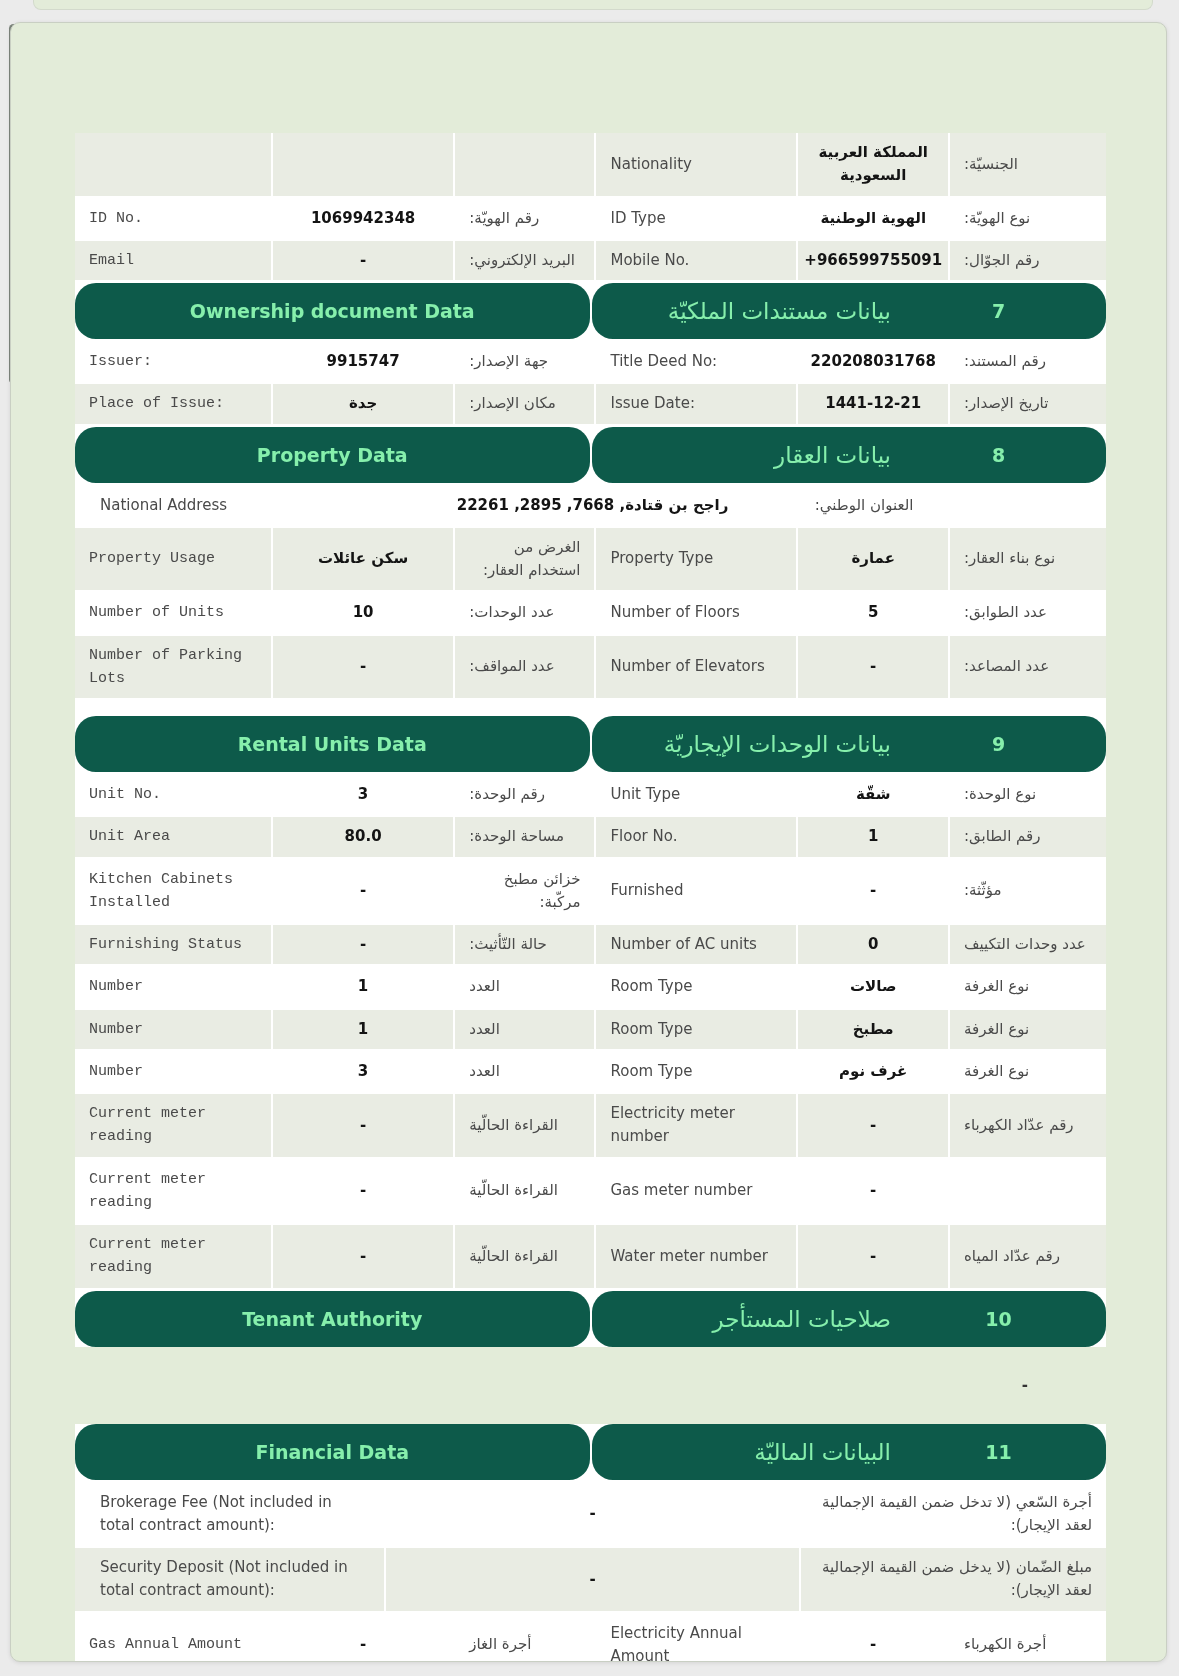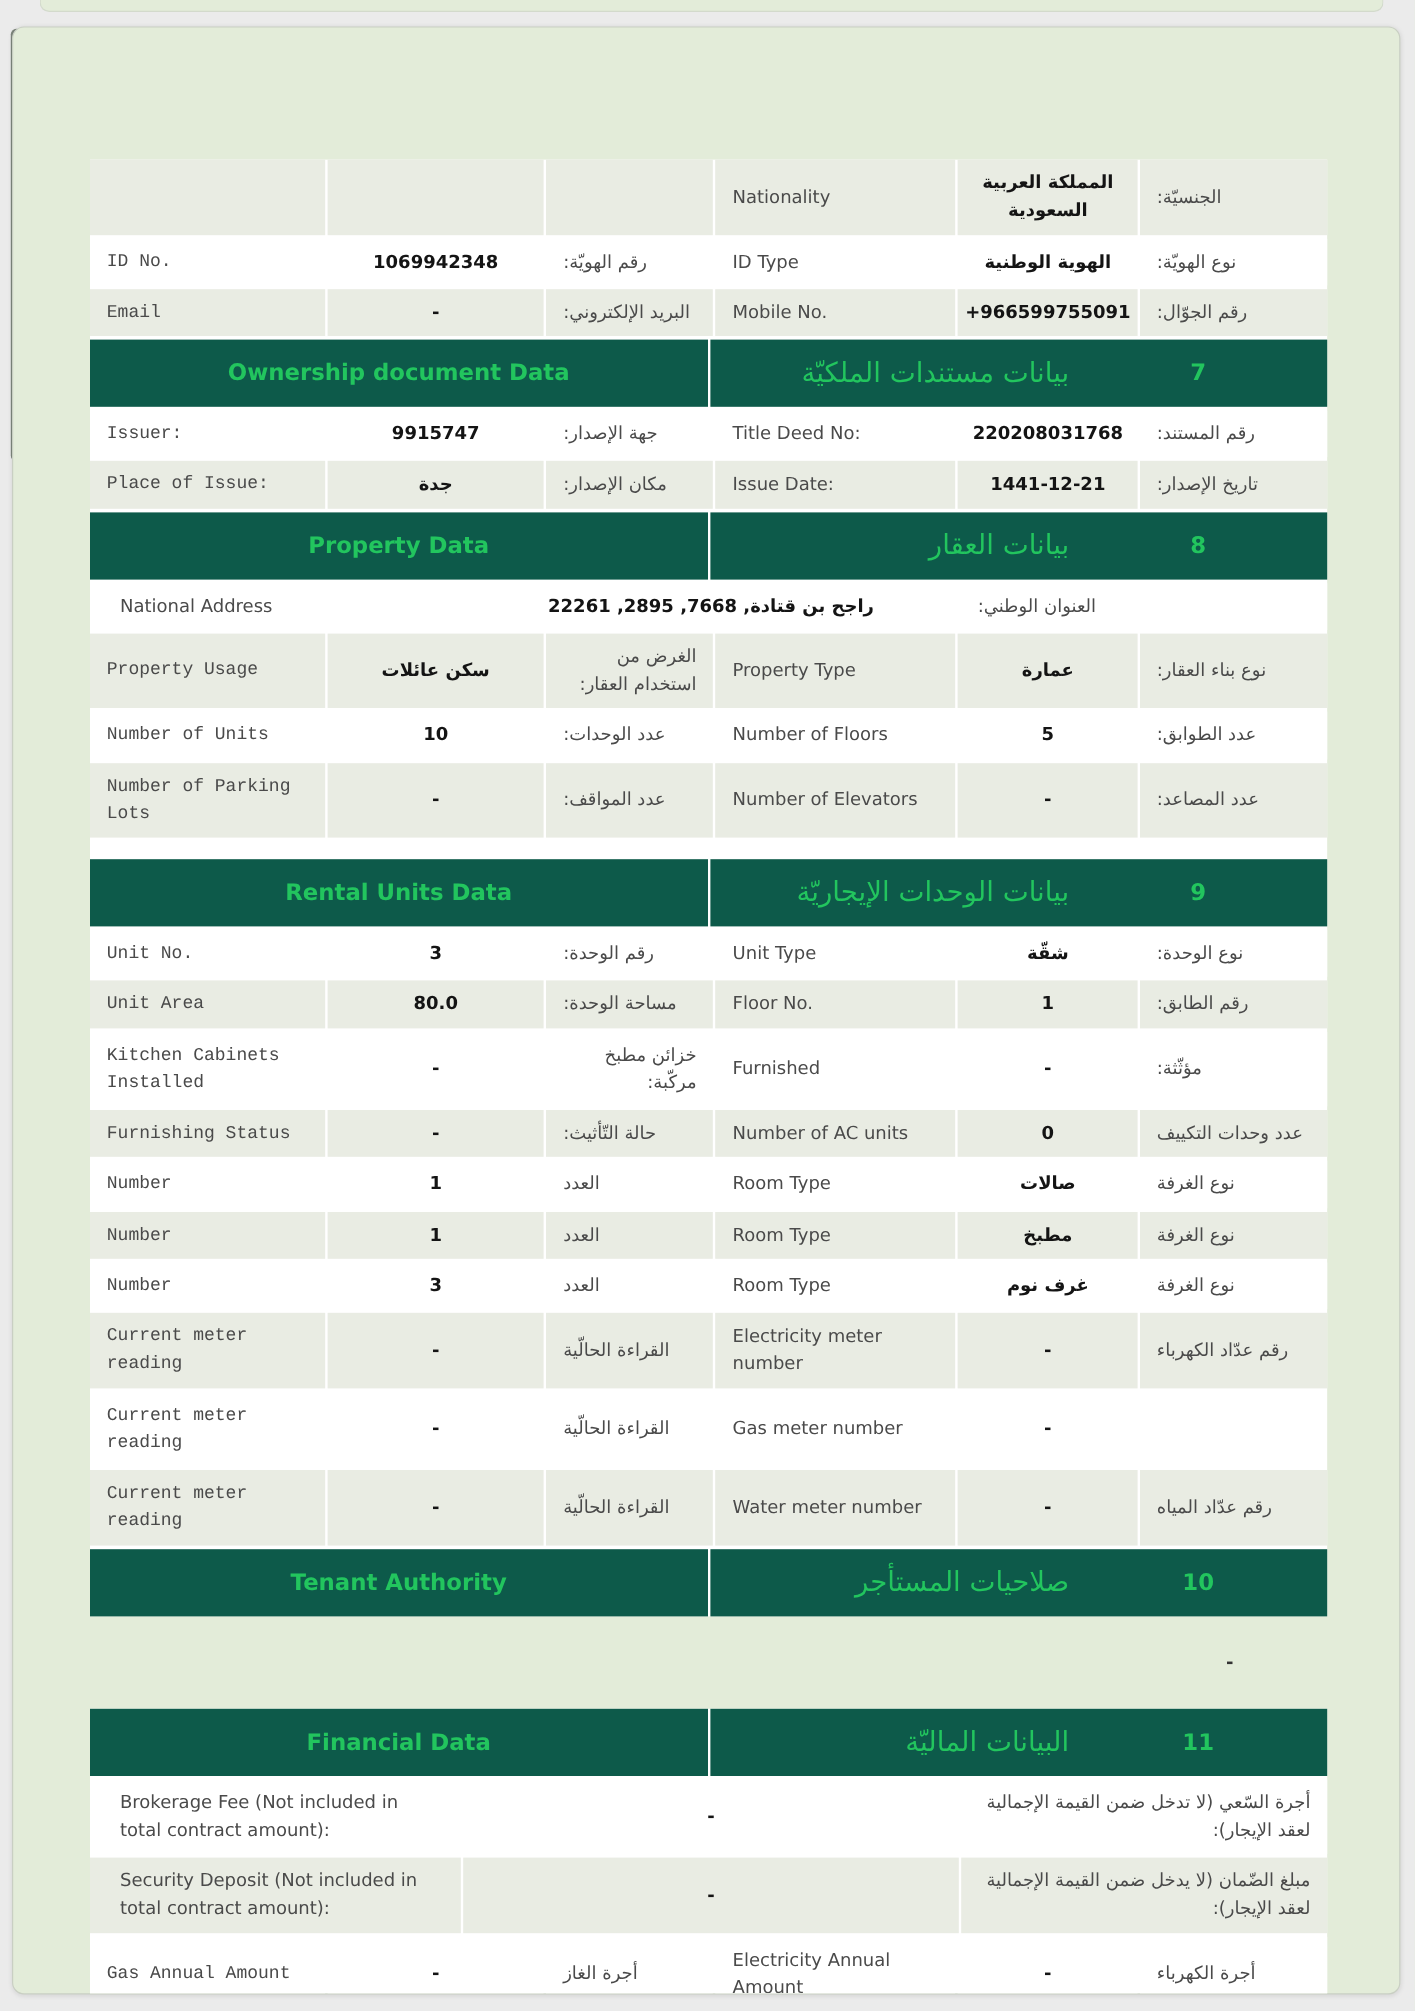--- a/index.html
+++ b/index.html
@@ -41,21 +41,21 @@
   .w-en1{width:19%;font-family:Liberation Mono, monospace;}
   .w-val1{width:17.5%;}
   .w-ar1{width:13.5%;}
   .w-en2{width:19.4%;}
   .w-val2{width:14.5%;}
   .w-ar2{flex:1;}
   .w-enf{width:30%;padding-left:25px;}
   .w-valf{width:40%;}
   .w-arf{flex:1;}
   .header{display:flex;gap:2px;margin-bottom:3px;min-height:56px;}
-  .hdr-left,.hdr-right{background:#0d5a4a;color:#22c55e;}
+  .hdr-left,.hdr-right{background:#0d5a4a;color:#86efac;border-radius:21px;}
   .hdr-left{
     width:calc(50% - 1px);display:flex;align-items:center;justify-content:center;
     font-weight:bold;font-size:19px;box-sizing:border-box;
   }
   .hdr-right{flex:1;display:flex;align-items:center;box-sizing:border-box;}
   .hdr-ar{flex:1;font-weight:normal;font-size:23px;direction:rtl;}
   .hdr-num{width:215px;text-align:center;font-weight:bold;font-size:19px;}
   .tenant-dash{
     text-align:right;padding:26px 78px 30px 0;font-weight:bold;
     color:#333;font-size:15px;

